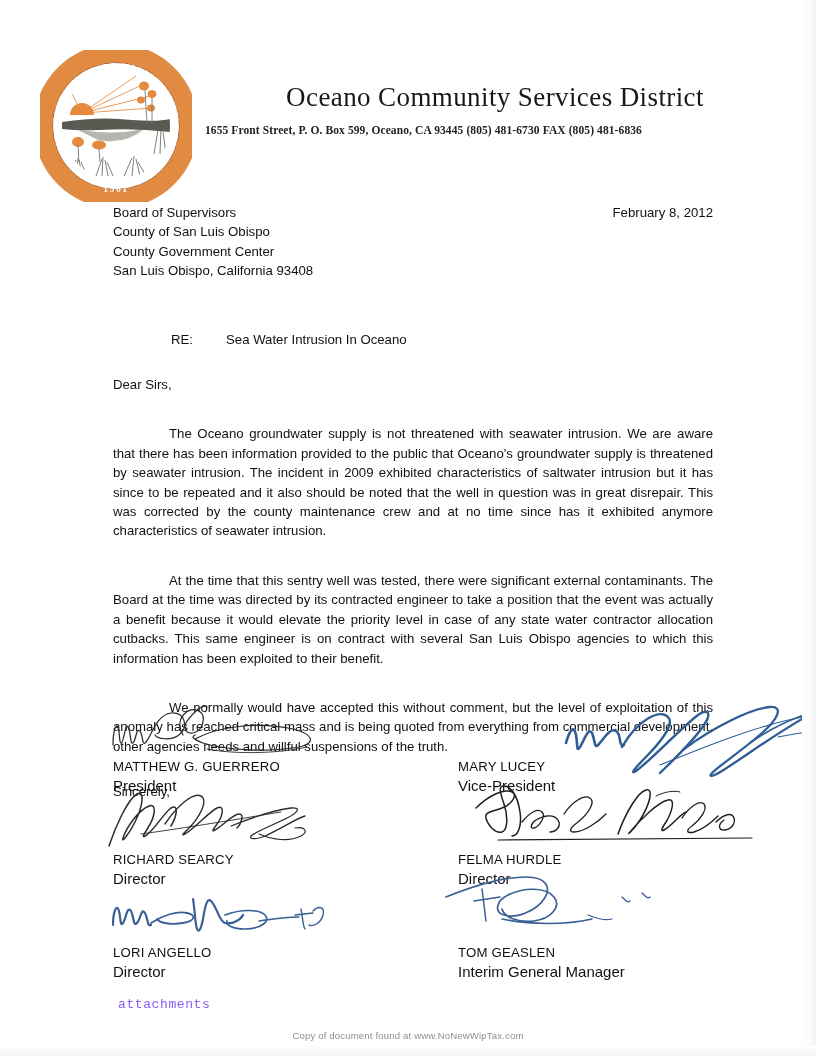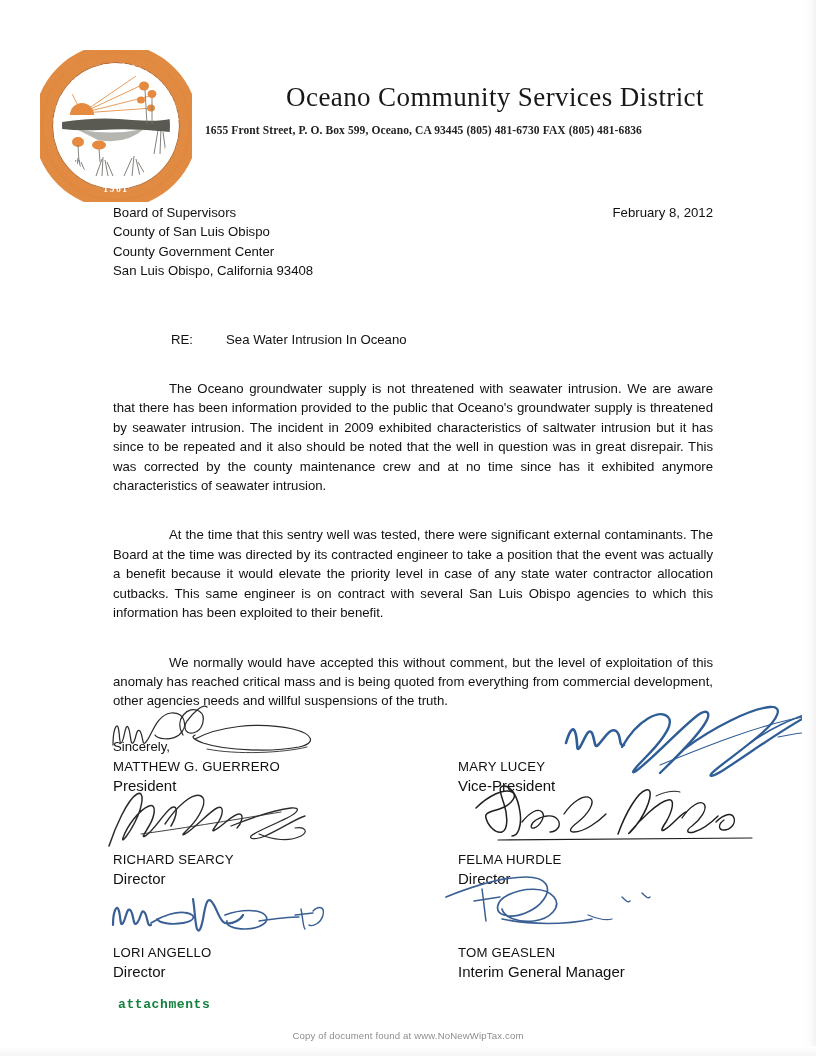--- a/index.html
+++ b/index.html
@@ -159,22 +159,21 @@
   }
   .ink svg { display: block; overflow: visible; }
 
   
   .attachments {
     position: absolute;
     left: 118px; top: 997px;
     font-family: "Liberation Mono", monospace;
     font-size: 13px;
     letter-spacing: 0.6px;
-    color: #15803d;
-    font-weight: bold;
+    color: #8b5cf6;
   }
   .watermark {
     position: absolute;
     left: 0; top: 1030px;
     width: 816px;
     text-align: center;
     font-size: 9.6px;
     color: #8e8e8e;
     letter-spacing: 0.15px;
   }
@@ -268,20 +267,21 @@
         <div>County Government Center</div>
         <div>San Luis Obispo, California 93408</div>
       </div>
       <div class="date">February 8, 2012</div>
     </div>
 
     <div class="re-line">
       <span class="re-label">RE:</span><span>Sea Water Intrusion In Oceano</span>
     </div>
 
+    <div class="salutation">Dear Sirs,</div>
 
     <div class="para">The Oceano groundwater supply is not threatened with seawater intrusion.  We are aware that there has been information provided to the public that Oceano's groundwater supply is threatened by seawater intrusion.   The incident in 2009 exhibited characteristics of saltwater intrusion but it has since to be repeated and it also should be noted that the well in question was in great disrepair.  This was corrected by the county maintenance crew and at no time since has it exhibited anymore characteristics of seawater intrusion.</div>
     <div class="para">At the time that this sentry well was tested, there were significant external contaminants. The Board at the time was directed by its contracted engineer to take a position that the event was actually a benefit because it would elevate the priority level in case of any state water contractor allocation cutbacks.  This same engineer is on contract with several San Luis Obispo agencies to which this information has been exploited to their benefit.</div>
     <div class="para">We normally would have accepted this without comment, but the level of exploitation of this anomaly has reached critical mass and is being quoted from everything from commercial development, other agencies needs and willful suspensions of the truth.</div>
 
     <div class="closing">Sincerely,</div>
   </div>
 
   <div class="sig-area">
 

